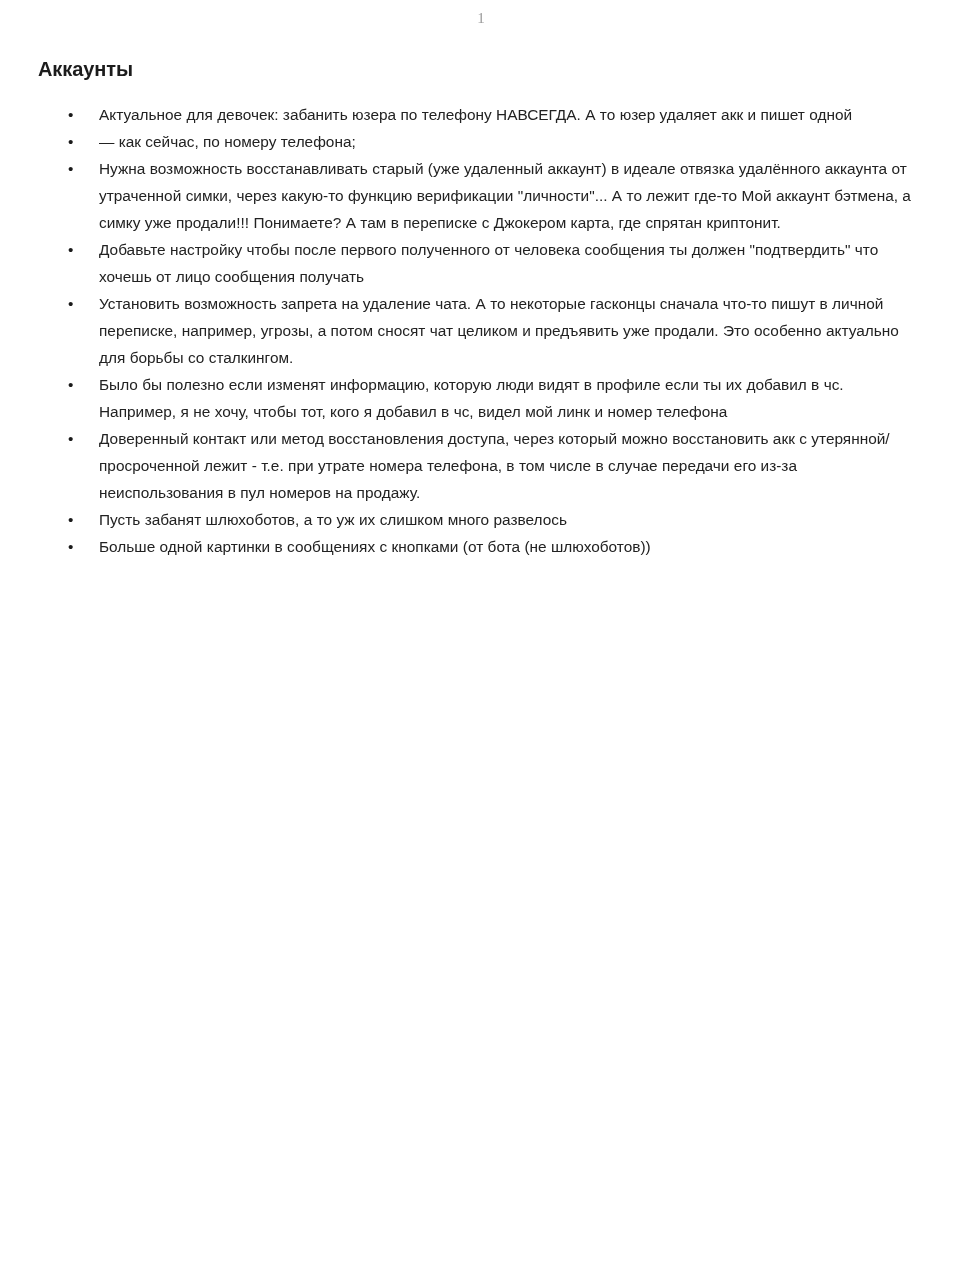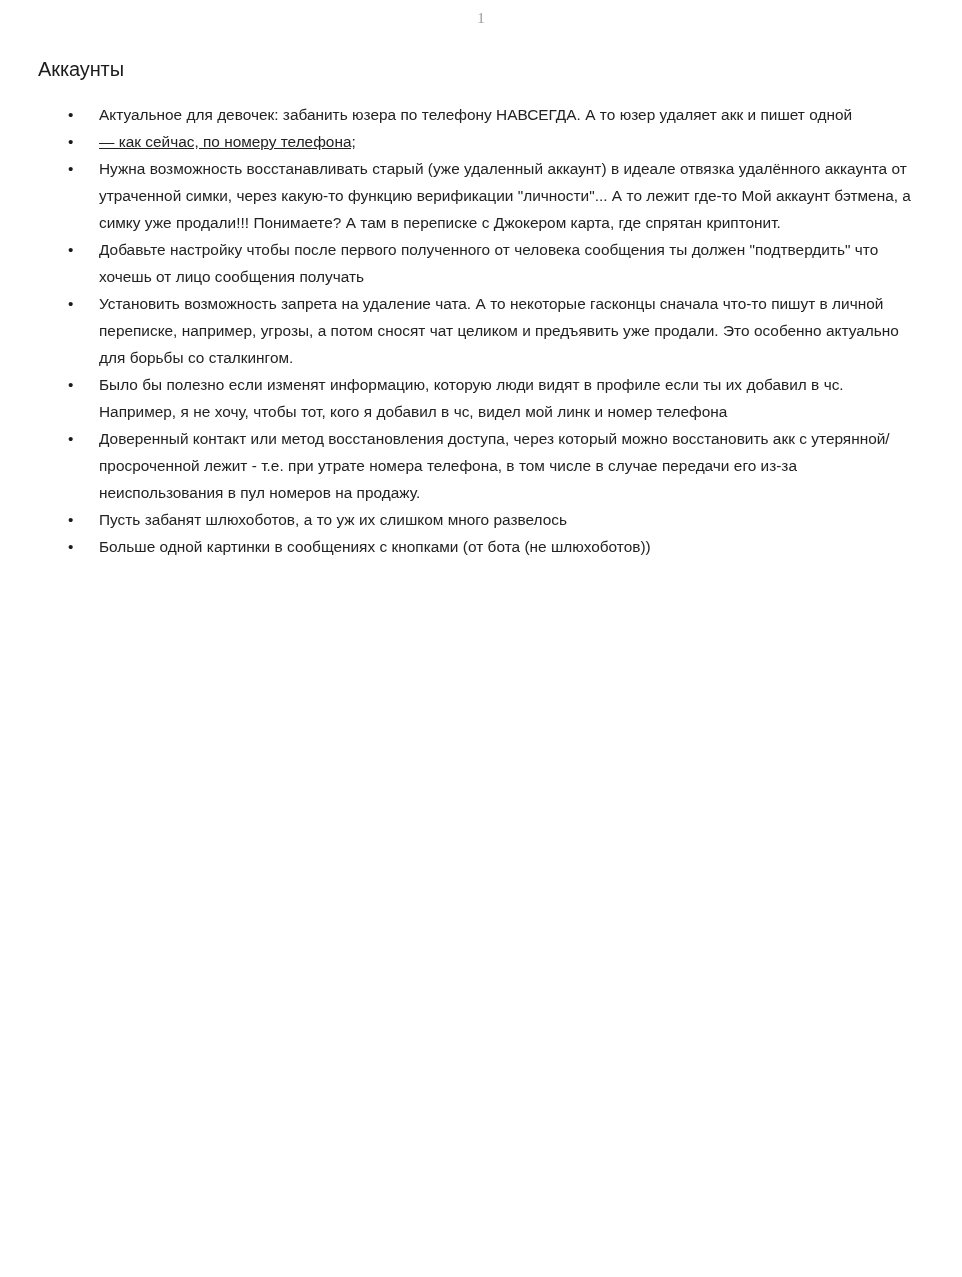--- a/index.html
+++ b/index.html
@@ -44,21 +44,21 @@
   .doc-body {
     position: absolute;
     top: 56px;
     left: 38px;
     width: 886px;
   }
 
   .doc-heading {
     font-size: 20px;
     line-height: 26px;
-    font-weight: normal;
+    font-weight: bold;
     color: #1c1c1c;
     letter-spacing: -0.1px;
     margin: 0 0 19px 0;
   }
 
   .bullet-list {
     list-style: none;
     margin: 0;
     padding: 0;
   }
@@ -86,21 +86,20 @@
 
   .bullet-text {
     display: block;
     white-space: pre-line;
     word-spacing: 0.1px;
   }
 
   
   .sub-line {
     display: block;
-    text-decoration: underline;
   }
 </style>
 </head>
 <body>
 
 <div class="page">
 
   <div class="page-number">1</div>
 
   <div class="doc-body">

